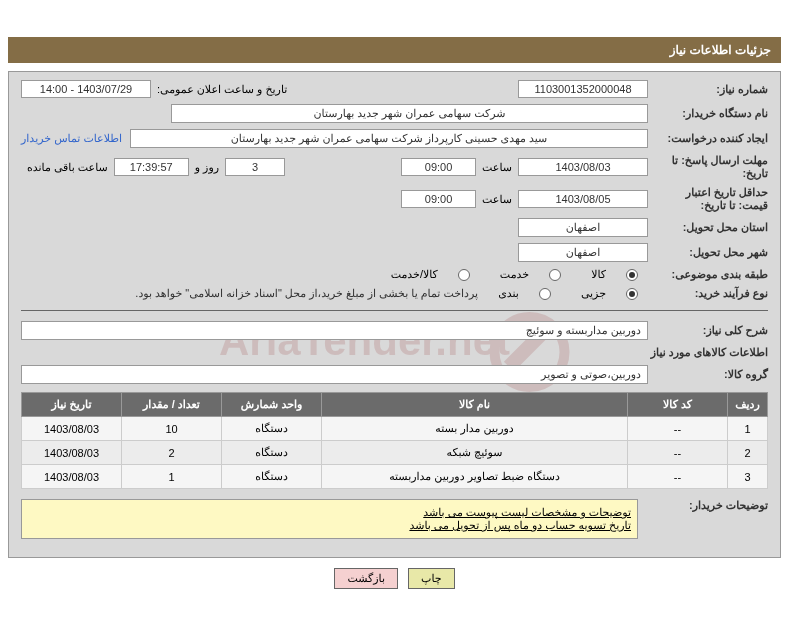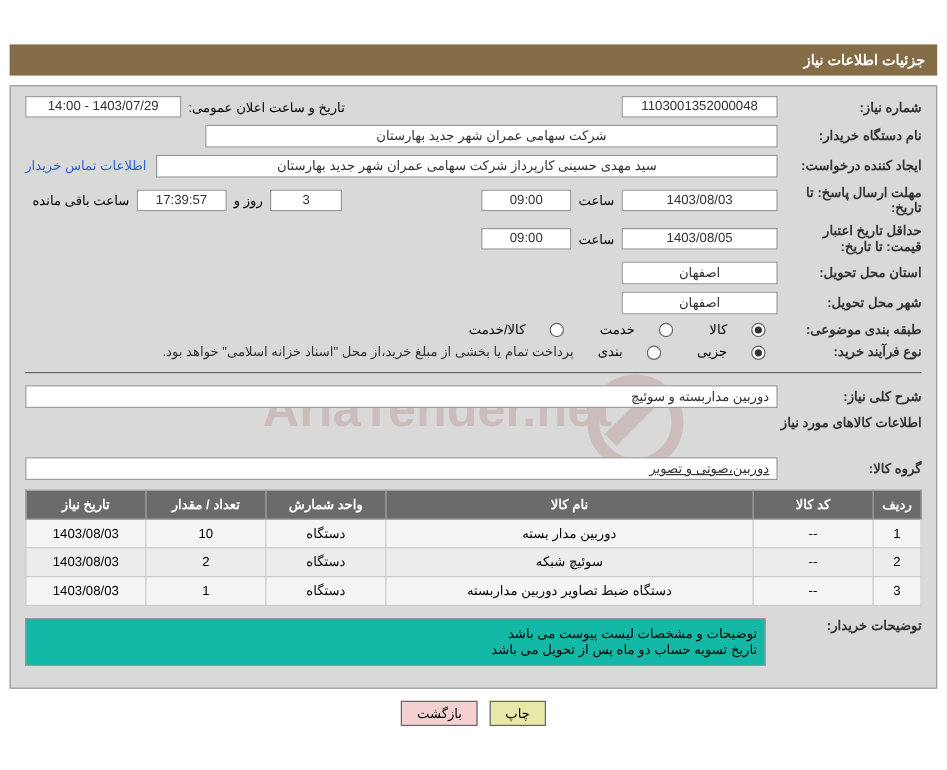--- a/index.html
+++ b/index.html
@@ -15,26 +15,26 @@
 .field-sm { width: 75px; }
 .field-xs { width: 60px; }
 .link-blue { color: #3366cc; cursor: pointer; font-size: 11px; margin-right: 8px; }
 .sep-label { font-size: 11px; margin: 0 6px; }
 .radio-group { display: flex; gap: 30px; align-items: center; margin-right: 10px; }
 .radio-item { display: flex; align-items: flex-end; gap: 20px; font-size: 11px; }
 .radio { width: 12px; height: 12px; border-radius: 50%; border: 1px solid #666; display: inline-block; position: relative; background: #fff; }
 .radio.checked::after { content: ''; width: 6px; height: 6px; border-radius: 50%; background: #333; position: absolute; top: 2px; left: 2px; }
 .note-text { font-size: 11px; margin-right: 20px; color: #333; }
 .hr-line { border: none; border-top: 1px solid #666; margin: 10px 0; }
-.sub-label { font-weight: bold; font-size: 11px; color: #333; margin-bottom: 22px; text-align: right; }
+.sub-label { font-weight: bold; font-size: 11px; color: #333; margin-bottom: 6px; text-align: right; }
 .table { width: 100%; border-collapse: collapse; margin-top: 8px; }
 .table th { background: #6b6b6b; color: #fff; font-size: 11px; font-weight: bold; padding: 5px; text-align: center; border: 1px solid #999; }
 .table td { background: #f5f5f5; padding: 5px; text-align: center; font-size: 11px; border: 1px solid #ccc; }
 .table tr:nth-child(even) td { background: #ececec; }
-.desc-box { background: #14b8a6; border: 1px solid #999; padding: 6px; font-size: 11px; min-height: 40px; flex: 1; text-align: right; }
+.desc-box { background: #fef9c3; border: 1px solid #999; padding: 6px; font-size: 11px; min-height: 40px; flex: 1; text-align: right; text-decoration: underline; }
 .desc-row { display: flex; align-items: flex-start; margin: 10px 0; gap: 10px; }
 .buttons-row { display: flex; justify-content: center; gap: 10px; margin: 10px 0; }
 .btn { padding: 3px 12px; font-size: 11px; border: 1px solid #666; cursor: pointer; }
 .btn-print { background: #e8e8a8; }
 .btn-back { background: #f5d0d0; }
 .watermark { position: absolute; top: 240px; left: 50%; transform: translateX(-50%); opacity: 0.15; pointer-events: none; z-index: 0; }
 .wm-text { font-size: 42px; font-weight: bold; color: #8b2020; }
 .wm-circle { display: inline-block; width: 80px; height: 80px; border: 10px solid #8b2020; border-radius: 50%; position: relative; vertical-align: middle; margin-left: -20px; }
 .wm-circle::after { content: ''; width: 50px; height: 14px; background: #8b2020; position: absolute; top: 20px; left: 2px; transform: rotate(-45deg); }
 .content-layer { position: relative; z-index: 1; }
@@ -143,21 +143,21 @@
 
     <div class="row">
       <span class="label label-sm">شرح کلی نیاز:</span>
       <span class="field" style="flex:1; justify-content:flex-start;">دوربین مداربسته و سوئیچ</span>
     </div>
 
     <div class="sub-label">اطلاعات کالاهای مورد نیاز</div>
 
     <div class="row">
       <span class="label label-sm">گروه کالا:</span>
-      <span class="field" style="flex:1; justify-content:flex-start;text-decoration:underline;">دوربین،صوتی و تصویر</span>
+      <span class="field" style="flex:1; justify-content:flex-start;">دوربین،صوتی و تصویر</span>
     </div>
 
     <table class="table">
       <thead>
         <tr>
           <th class="col-num">ردیف</th>
           <th class="col-code">کد کالا</th>
           <th class="col-name">نام کالا</th>
           <th class="col-unit">واحد شمارش</th>
           <th class="col-qty">تعداد / مقدار</th>

